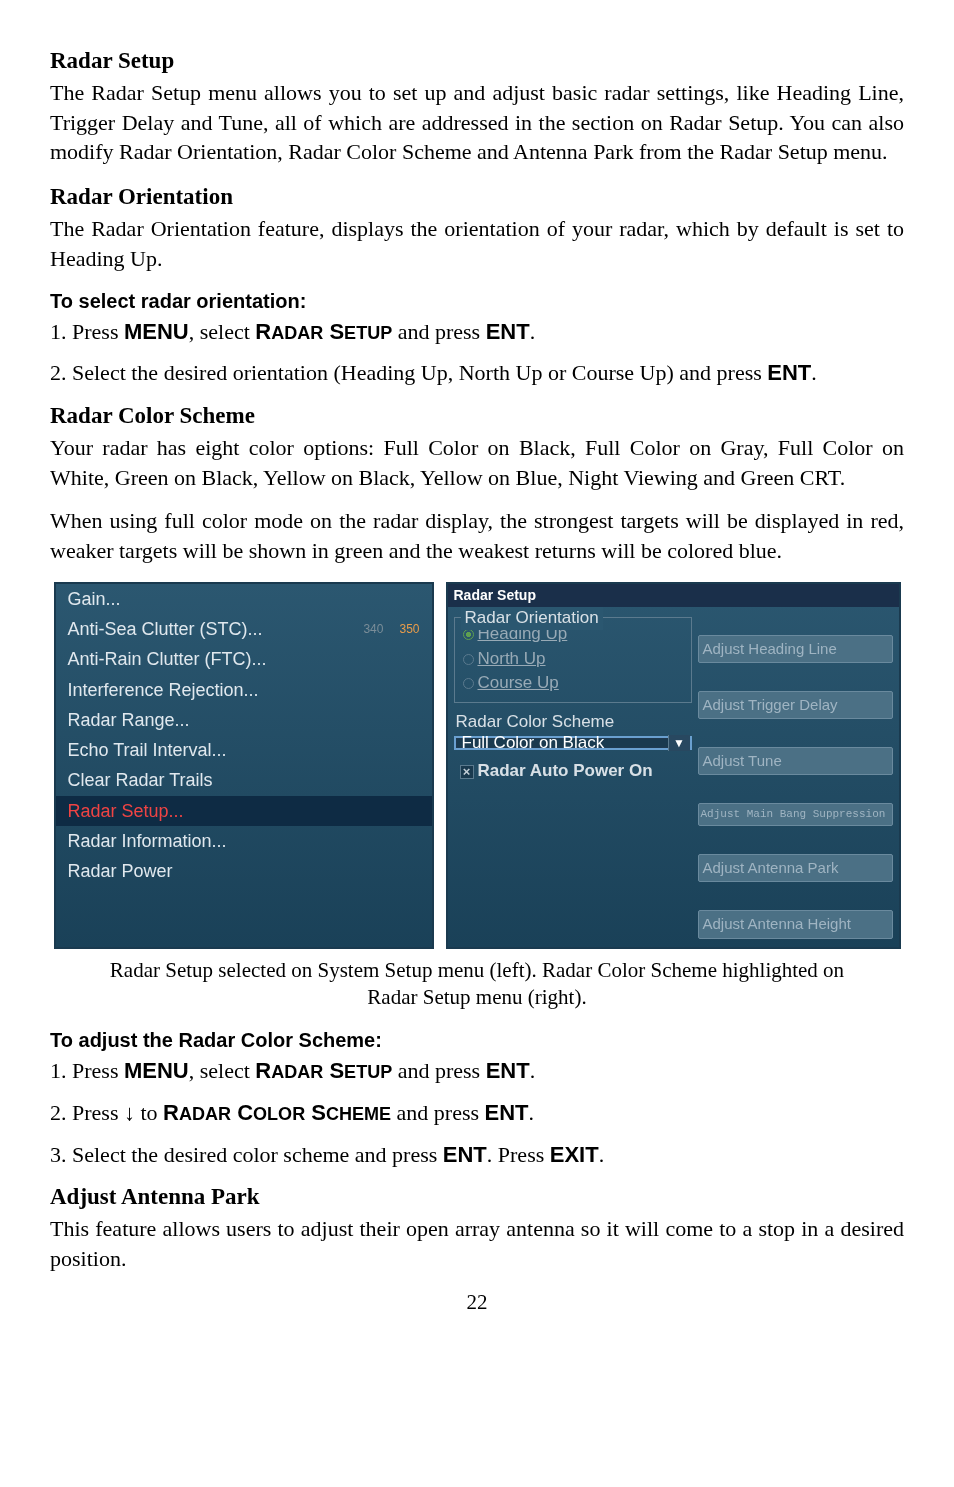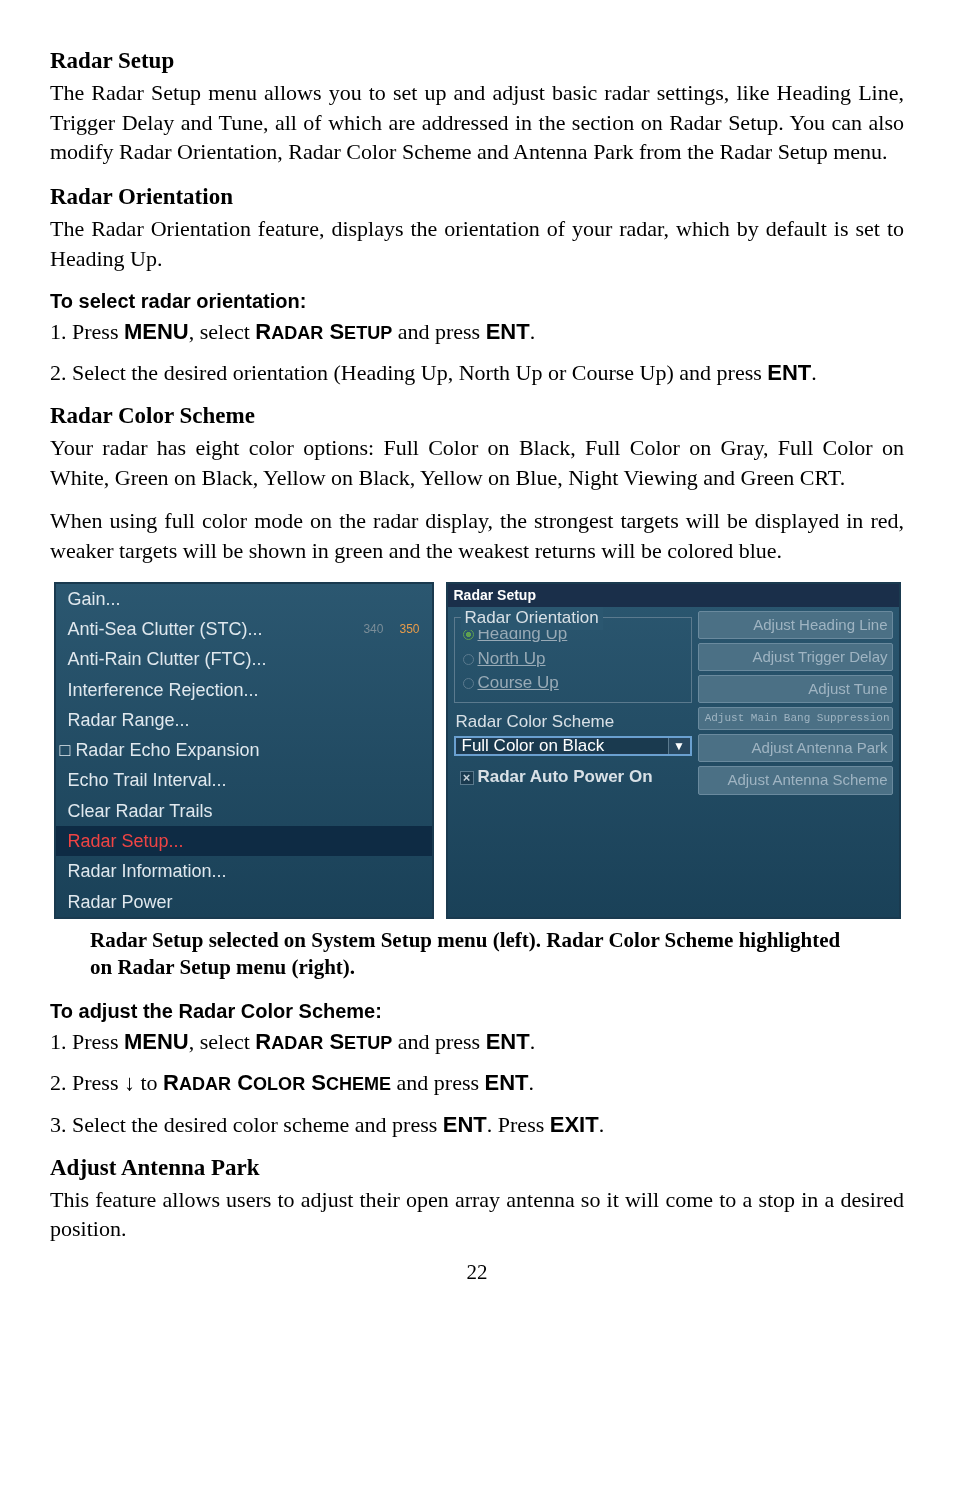--- a/index.html
+++ b/index.html
@@ -70,40 +70,41 @@
     .radio-row { color: #98aab6; font-size: 17px; padding: 1px 0; text-decoration: underline; }
     .radio-row .dot { display:inline-block; width:11px; height:11px; border-radius:50%; border:1px solid #5b7a8e; margin-right:4px; vertical-align:middle; }
     .radio-row.sel .dot { background: radial-gradient(#5fa050 40%, transparent 45%); border-color:#5fa050; }
     .rcs-label { color: #d8e0e6; font-size: 17px; margin: 8px 0 2px 2px; }
     .dropdown {
       display: flex;
       background: #1a3a4f;
       border: 2px solid #6aa0d0;
       color: #fff;
       font-size: 17px;
-      height: 20px;
+      height: 14px;
       align-items: center;
       box-shadow: inset 0 0 0 1px #203a50;
     }
     .dropdown .dd-text { flex:1; padding: 0 6px; }
     .dropdown .dd-arrow { width: 22px; text-align:center; border-left:1px solid #5b7a8e; background:#284860; font-size:12px; }
     .checkrow { margin: 10px 0 0 6px; font-size: 17px; color:#d8e0e6;font-weight:bold; }
     .checkrow .cb { display:inline-block; width:14px; height:14px; border:1px solid #5b7a8e; background:#1a3a4f; color:#c5d0d8; font-size:13px; line-height:12px; text-align:center; margin-right:4px; vertical-align:middle; }
     .btn {
       background: #4b7085;
       border: 1px solid #6a8a9e;
       color: #9fb4c2;
       font-size: 15px;
       padding: 3px 4px;
-      text-align: right;
+      text-align: left;
       border-radius: 2px;
       white-space: nowrap;
+      margin-top: 24px;
     }
     .btn.sm { font-size: 11px; padding: 3px 2px; font-family: Liberation Mono, monospace; }
-    .caption { font-weight: bold; margin: 6px 40px 16px; font-size: 21px; line-height:1.3; }
+    .caption { text-align: center; font-weight: normal; margin: 6px 40px 16px; font-size: 21px; line-height:1.3; }
     .pagenum { text-align: center; margin-top: 12px; font-size: 21px; }
   </style>
 </head>
 <body>
 
 <div class="h2">Radar Setup</div>
 <div class="para">The Radar Setup menu allows you to set up and adjust basic radar settings, like Heading Line, Trigger Delay and Tune, all of which are addressed in the section on Radar Setup. You can also modify Radar Orientation, Radar Color Scheme and Antenna Park from the Radar Setup menu.</div>
 
 <div class="h2">Radar Orientation</div>
 <div class="para">The Radar Orientation feature, displays the orientation of your radar, which by default is set to Heading Up.</div>
@@ -120,21 +121,20 @@
 <div class="para">Your radar has eight color options: Full Color on Black, Full Color on Gray, Full Color on White, Green on Black, Yellow on Black, Yellow on Blue, Night Viewing and Green CRT.</div>
 <div class="para">When using full color mode on the radar display, the strongest targets will be displayed in red, weaker targets will be shown in green and the weakest returns will be colored blue.</div>
 
 <div class="fig-row">
   <div class="menu-box left">
     <div class="menu-item">Gain...</div>
     <div class="menu-item"><span>Anti-Sea Clutter (STC)...</span><span class="num">350</span><span class="num" style="margin-right:16px; color:#7a8d98;">340</span></div>
     <div class="menu-item">Anti-Rain Clutter (FTC)...</div>
     <div class="menu-item">Interference Rejection...</div>
     <div class="menu-item">Radar Range...</div>
-    <div class="menu-item" style="padding-left:4px;">□ <span>Radar Echo Expansion</span></div>
     <div class="menu-item">Echo Trail Interval...</div>
     <div class="menu-item">Clear Radar Trails</div>
     <div class="menu-item sel">Radar Setup...</div>
     <div class="menu-item">Radar Information...</div>
     <div class="menu-item">Radar Power</div>
   </div>
 
   <div class="menu-box right">
     <div class="titlebar">Radar Setup</div>
     <div class="rs-body">
@@ -151,21 +151,21 @@
           <div class="dd-arrow">▼</div>
         </div>
         <div class="checkrow"><span class="cb">×</span><span>Radar Auto Power On</span></div>
       </div>
       <div class="rightcol">
         <div class="btn">Adjust Heading Line</div>
         <div class="btn">Adjust Trigger Delay</div>
         <div class="btn">Adjust Tune</div>
         <div class="btn sm">Adjust Main Bang Suppression</div>
         <div class="btn">Adjust Antenna Park</div>
-        <div class="btn">Adjust Antenna Scheme</div>
+        <div class="btn">Adjust Antenna Height</div>
       </div>
     </div>
   </div>
 </div>
 
 <div class="caption">Radar Setup selected on System Setup menu (left). Radar Color Scheme highlighted on Radar Setup menu (right).</div>
 
 <div class="sub">To adjust the Radar Color Scheme:</div>
 <div class="step">
   <span>1. Press </span><span class="bold-sans">MENU</span><span>, select </span><span class="scaps"><span>R</span><span class="sm">ADAR</span><span> S</span><span class="sm">ETUP</span></span><span> and press </span><span class="bold-sans">ENT</span><span>.</span>

